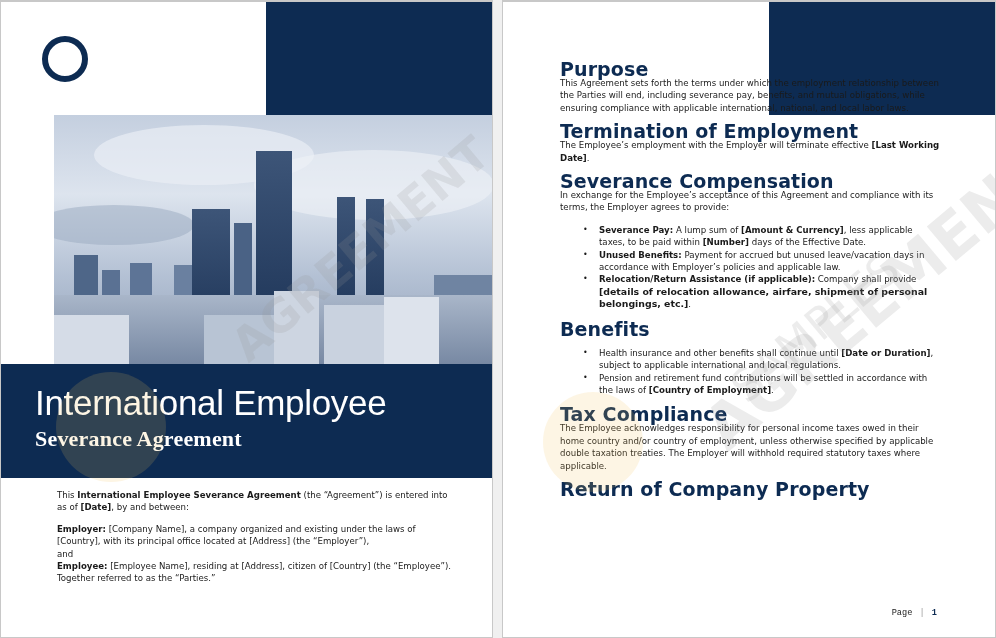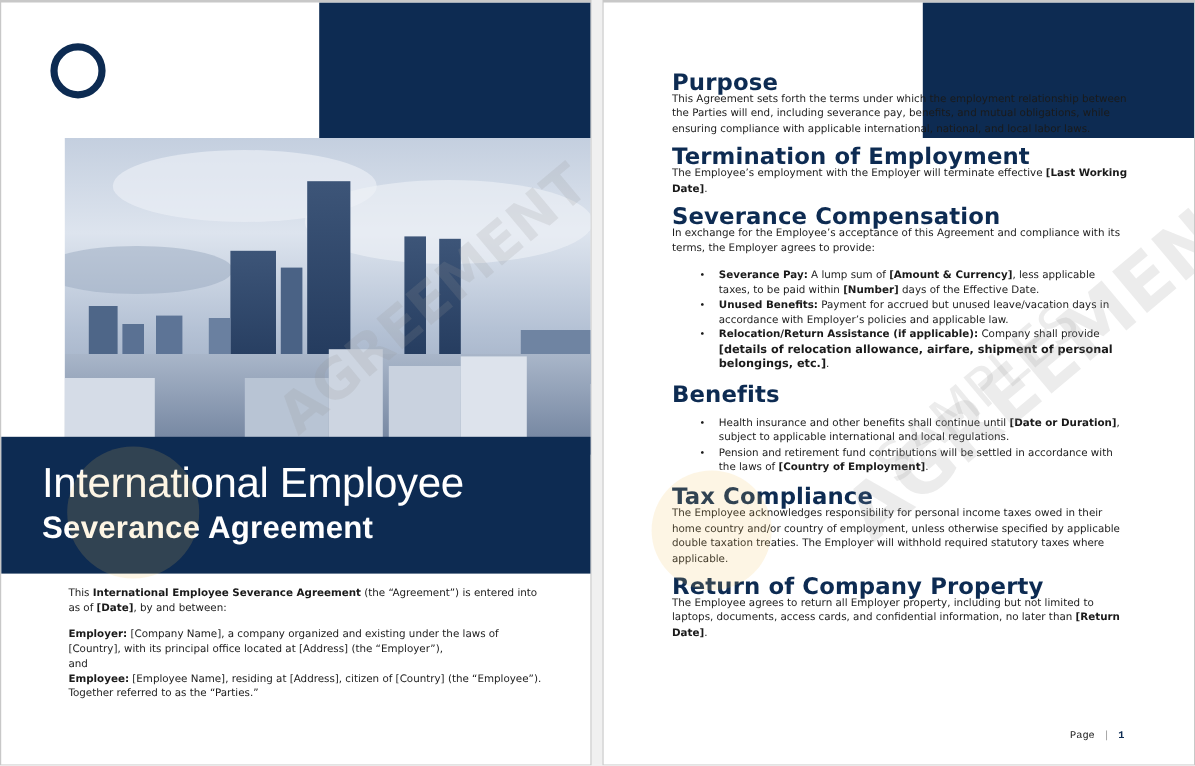--- a/index.html
+++ b/index.html
@@ -12,21 +12,21 @@
   .navy { background: #0d2b52; }
   .logo-ring { position: absolute; left: 41px; top: 34px; width: 46px; height: 46px; border-radius: 50%; border: 6px solid #0d2b52; }
   .corner-block-left { position: absolute; left: 265px; top: 0; width: 228px; height: 113px; }
 
   .photo { position: absolute; left: 53px; top: 113px; width: 440px; height: 264px; overflow: hidden;
     background: linear-gradient(180deg, #c4cfdf 0%, #dde4ee 30%, #b5c2d5 60%, #8a9ab3 100%); }
   .photo svg { position: absolute; left: 0; top: 0; }
 
   .title-banner { position: absolute; left: 0; top: 362px; width: 496px; height: 114px; padding: 20px 4px 0 34px; color: #fff; }
   .title-line1 { font-family: "Liberation Sans", sans-serif; font-size: 35px; font-weight: 400; line-height: 38px; letter-spacing: -0.3px; }
-  .title-line2 { font-family: Liberation Sans, sans-serif; font-size: 26px; font-weight: 700; line-height: 34px; letter-spacing: 0.2px; }
+  .title-line2 { font-family: Liberation Serif, serif; font-size: 22px; font-weight: 700; line-height: 34px; letter-spacing: 0.2px; }
 
   .intro { position: absolute; left: 28px; top: 487px; width: 400px; font-size: 8.6px; line-height: 12.4px; color: #1a1a1a; margin-left: 28px; }
   .intro p { margin: 0; }
   .intro .gap { height: 9px; }
 
   .corner-block-right { position: absolute; left: 266px; top: 0; width: 228px; height: 113px; }
   .content { position: absolute; left: 57px; top: 59px; width: 385px; }
   .sec-title { font-family: "DejaVu Sans", sans-serif; font-weight: 700; color: #0d2b52; font-size: 19px; line-height: 16px; letter-spacing: 0.1px; }
   .sec-body { font-size: 8.6px; line-height: 12.4px; color: #1a1a1a; }
   .section { margin-bottom: 9px; position: relative; }
@@ -135,21 +135,20 @@
       </ul>
     </div>
 
     <div class="section">
       <div class="sec-title">Tax Compliance</div>
       <div class="sec-body">The Employee acknowledges responsibility for personal income taxes owed in their home country and/or country of employment, unless otherwise specified by applicable double taxation treaties. The Employer will withhold required statutory taxes where applicable.</div>
     </div>
 
     <div class="section">
       <div class="sec-title">Return of Company Property</div>
-      <div class="sec-body"><span>The Employee agrees to return all Employer property, including but not limited to laptops, documents, access cards, and confidential information, no later than </span><b>[Return Date]</b><span>.</span></div>
     </div>
   </div>
 
   <div class="page-num">
     <span>Page</span>
     <span class="sep">|</span>
     <span class="num">1</span>
   </div>
 </div>
 

